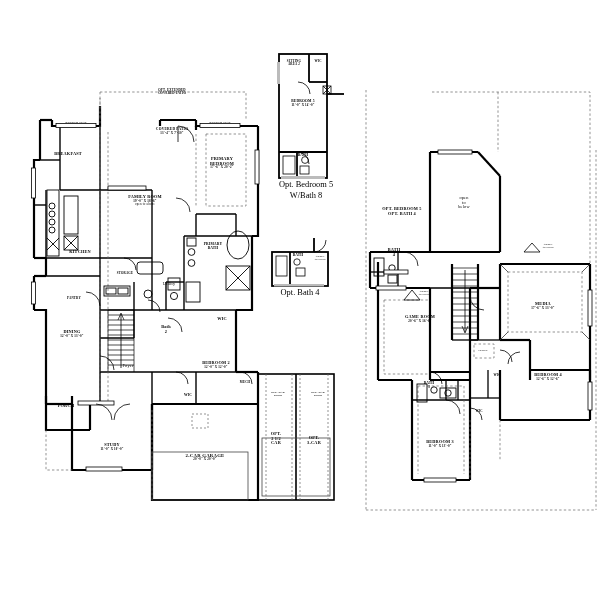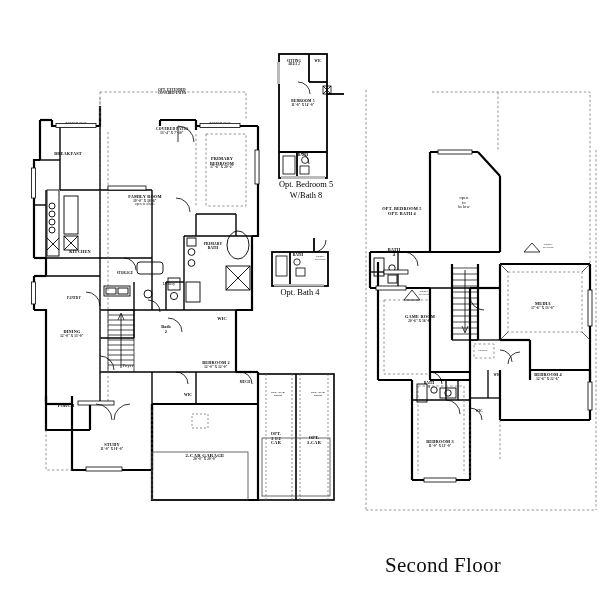--- a/index.html
+++ b/index.html
@@ -567,15 +567,14 @@
 
   <div class="lbl s3 cap" style="left:479px;top:410px;">
     <span class="nm">WIC</span>
   </div>
 
   <div class="lbl s3 cap" style="left:483px;top:350px;font-size:2.6px;">
     <span class="nm">LINEN</span>
   </div>
 </div>
 
-<div class="floor-title" style="left:443px;top:553px;">Second Floor</div>
 
 </div>
 
 </body></html>

